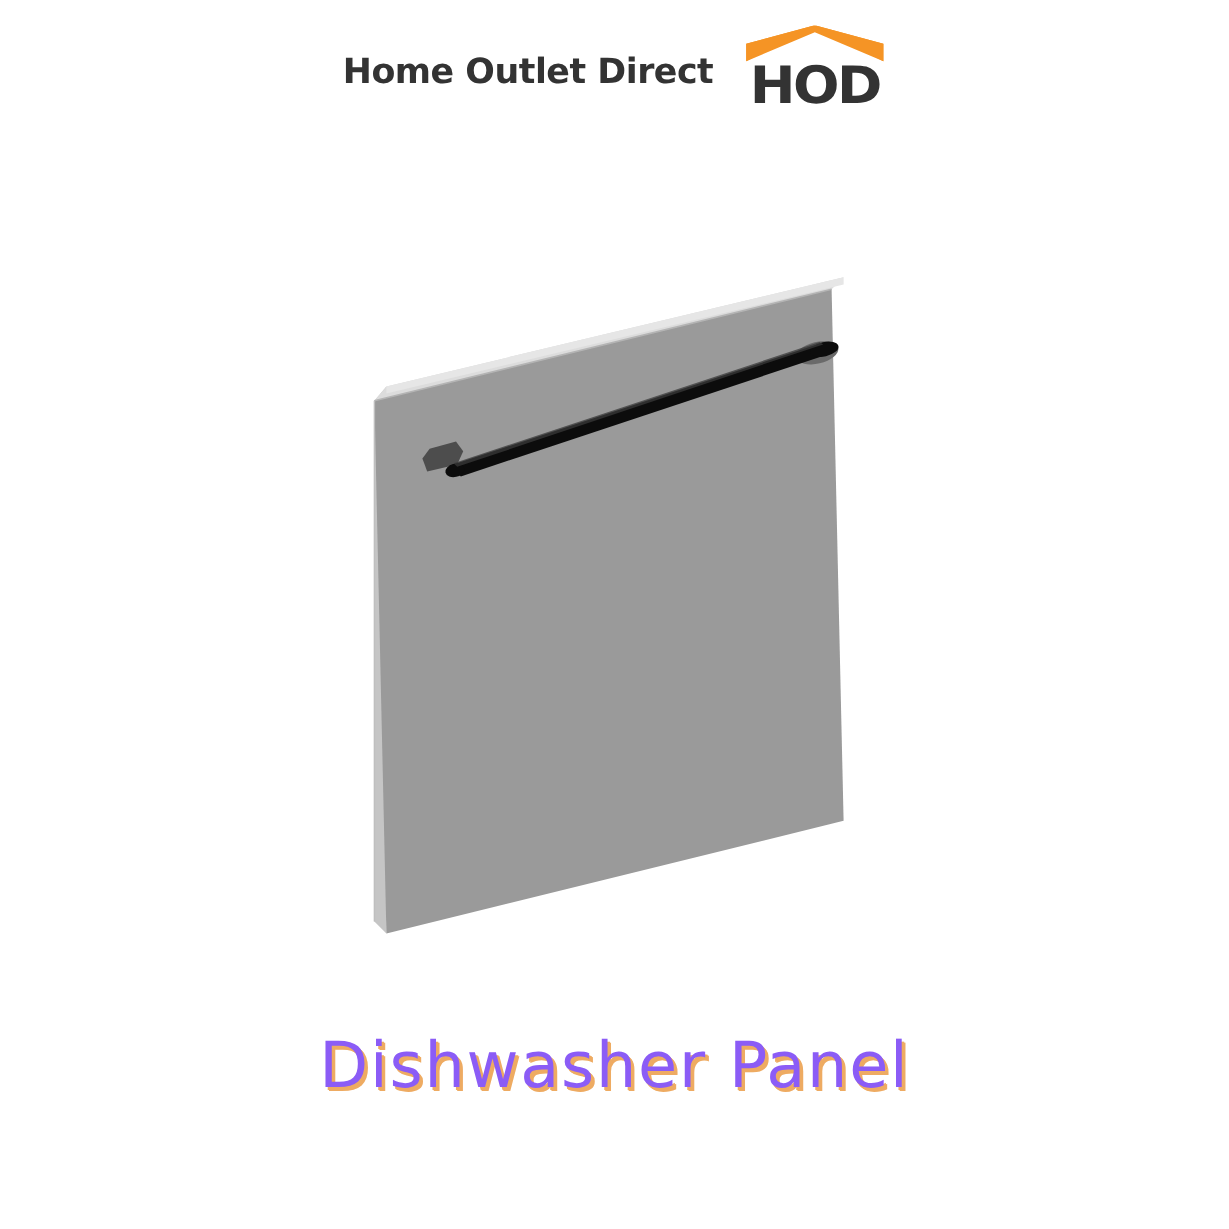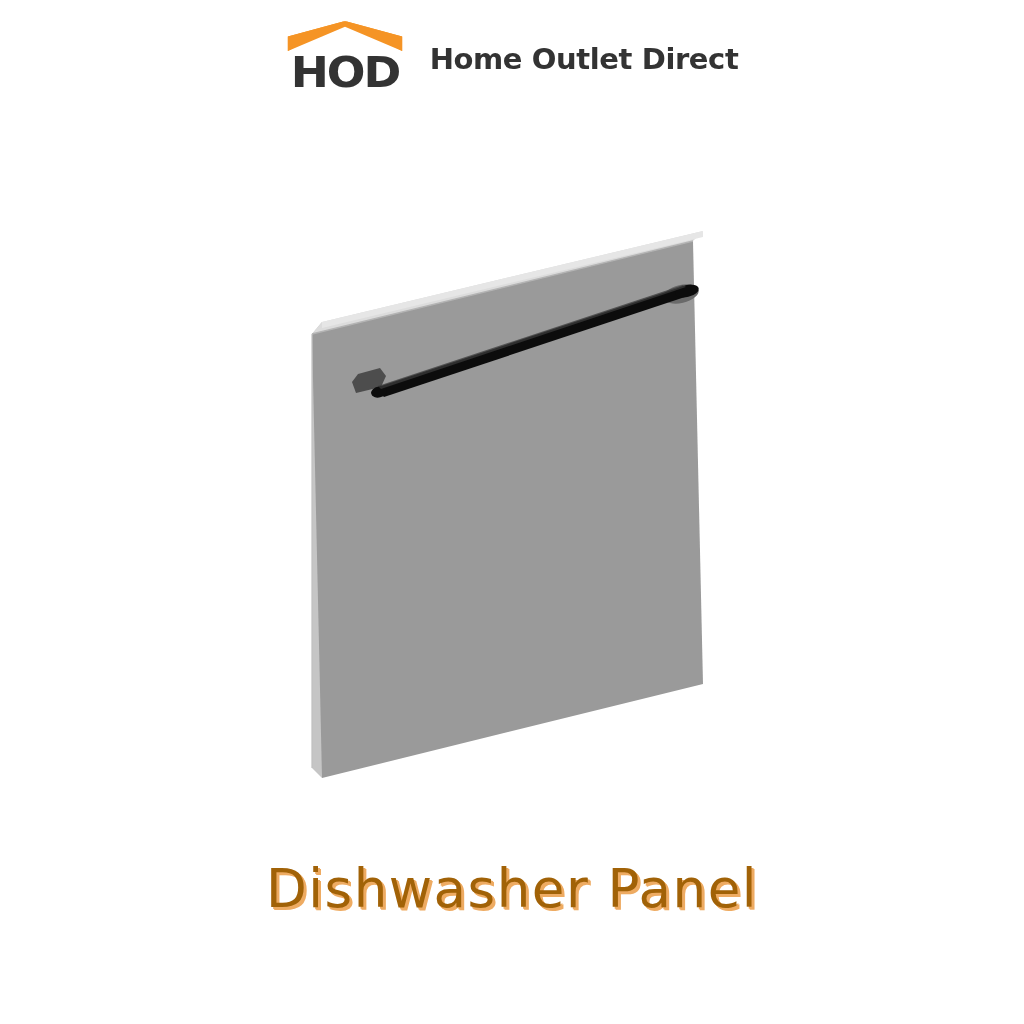--- a/index.html
+++ b/index.html
@@ -84,49 +84,49 @@
   #caption-block {
     position: absolute;
     left: 0;
     top: 856px;
     width: 1024px;
     text-align: center;
   }
   .caption-line {
     font-family: "DejaVu Sans", sans-serif;
     font-weight: normal;
-    color: #a16207;
+    color: #8b5cf6;
     letter-spacing: 1.5px;
     white-space: nowrap;
     text-shadow: 3px 3px 0 #eeab62, 2px 2px 0 #eeab62;
   }
   #caption-line-1 {
     font-size: 53px;
     line-height: 66px;
   }
   #caption-line-2 {
     font-size: 53px;
     line-height: 66px;
   }
 </style>
 </head>
 <body>
 
 <div id="brand-header">
   <div id="brand-lockup">
 
+    <div id="brand-name">Home Outlet Direct</div>
+
     <div id="logo-mark">
       <svg id="logo-roof" viewBox="0 0 118 32">
         <polygon points="0,31 59,0 118,31 118,16 59,0 0,16" fill="#f59425"></polygon>
         <polygon points="0,16 59,0 118,16 118,31 59,6 0,31" fill="#f59425"></polygon>
       </svg>
       <div id="logo-hod">HOD</div>
     </div>
-
-    <div id="brand-name">Home Outlet Direct</div>
 
   </div>
 </div>
 
 <div id="product-figure">
   <svg id="panel-svg" viewBox="0 0 1024 640">
 
     <polygon points="312,144 322,132 322,588 312,578" fill="#c5c5c5"></polygon>
 
     <polygon points="312,144 322,132 703,41 693,51" fill="#dcdcdc"></polygon>

